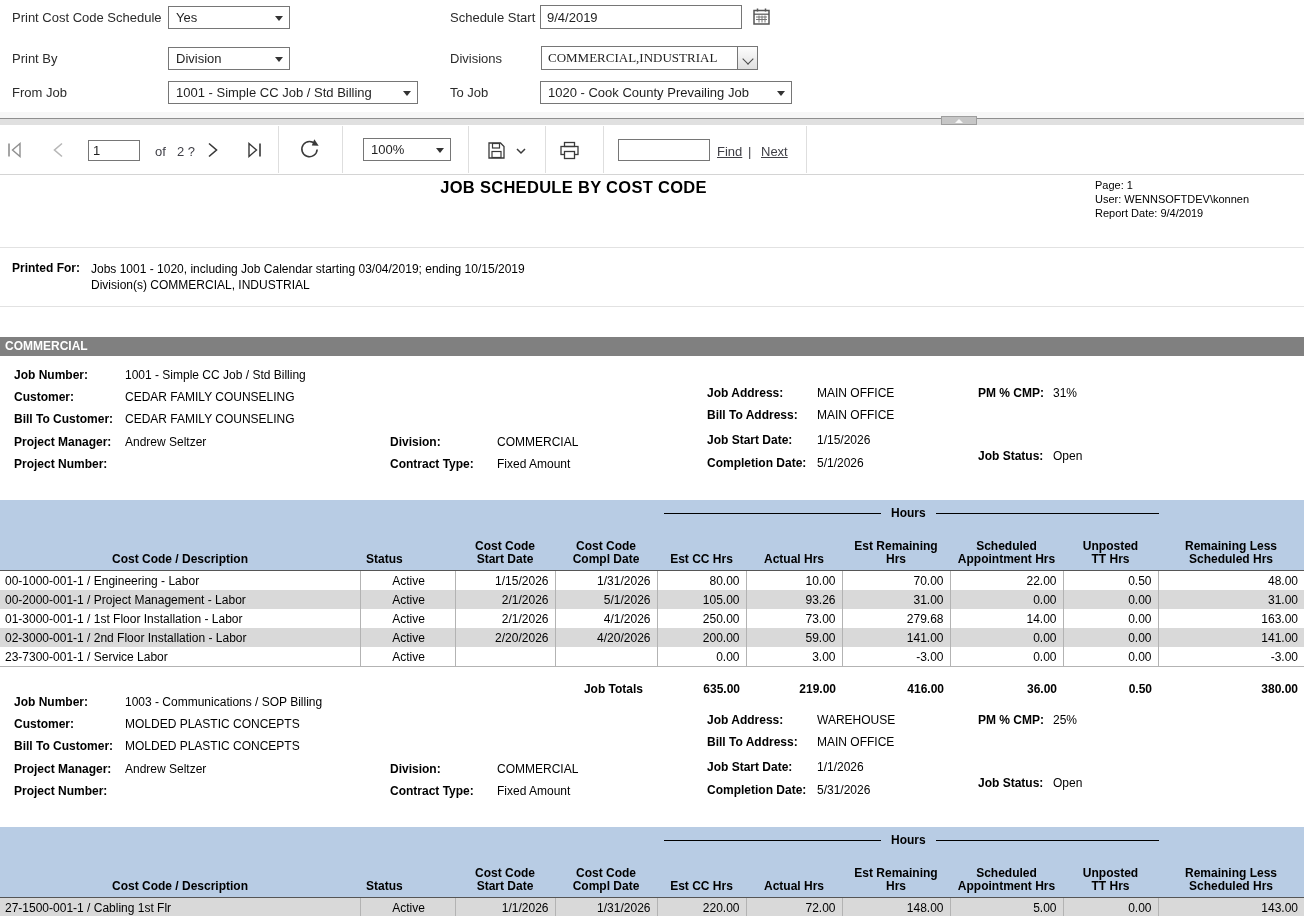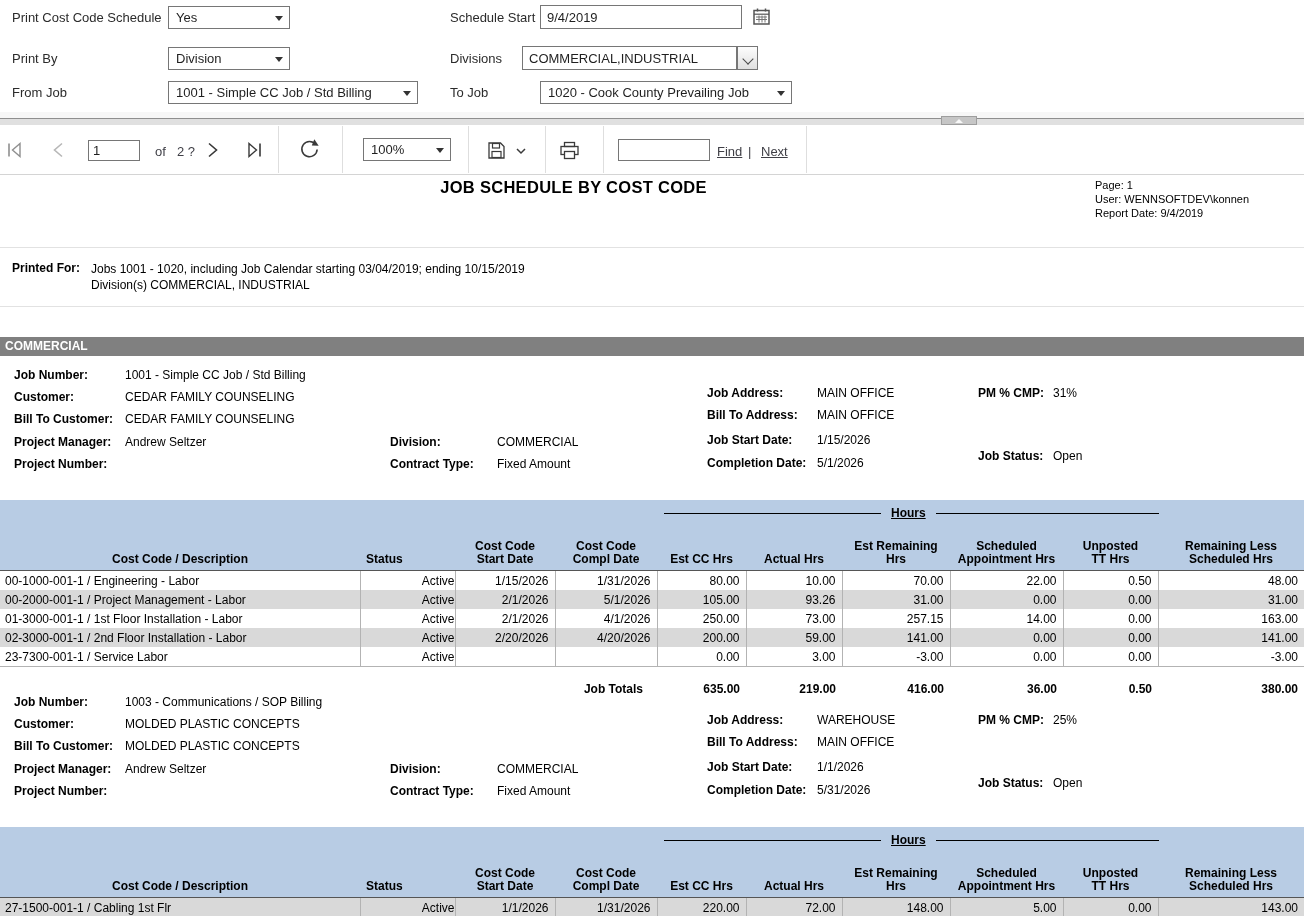--- a/index.html
+++ b/index.html
@@ -55,35 +55,35 @@
   .ji .lbl{font-weight:bold;}
   .l1{left:14px;} .v1{left:125px;} .l2{left:390px;} .v2{left:497px;}
   .l3{left:707px;} .v3{left:817px;} .l4{left:978px;} .v4{left:1053px;}
   .r0{top:7px;} .r1{top:29px;} .r2{top:51px;} .r3{top:74px;} .r4{top:96px;}
   .a0{top:25px;} .a1{top:47px;} .a2{top:72px;} .a3{top:95px;} .as{top:88px;}
 
   
   table.cc{position:absolute;left:0;width:1304px;border-collapse:collapse;table-layout:fixed;font-size:12px;}
   .cc thead th{background:#b8cce4;font-weight:bold;padding:0;}
   .cc tr.grp th{height:26px;}
-  .cc .hours{display:flex;align-items:center;height:26px;padding-left:7px;text-decoration:underline;}
+  .cc .hours{display:flex;align-items:center;height:26px;padding-left:7px;}
   .cc .hl{height:0;border-top:1px solid #000;}
   .cc .hl.l{width:217px;} .cc .hl.r{width:223px;}
   .cc .ht{font-weight:bold;font-size:12px;margin:0 10px;}
   .cc tr.hdr th{height:40px;vertical-align:bottom;padding:0 2px 4px;font-size:12px;line-height:13px;
                 white-space:pre-line;text-align:center;border-bottom:1px solid #555;}
   .cc tr.hdr th:nth-child(2){text-align:left;padding-left:6px;}
   .cc tbody td{height:19px;padding:0;border-right:1px solid #b3b3b3;overflow:hidden;white-space:nowrap;}
   .cc tbody td:last-child{border-right:none;}
   .cc tbody tr{background:#fff;}
   .cc.alt-a tbody tr:nth-child(even){background:#d9d9d9;}
   .cc.alt-b tbody tr:nth-child(odd){background:#d9d9d9;}
   .cc tbody tr:last-child td{border-bottom:1px solid #b3b3b3;}
   .cc tbody td:nth-child(1){text-align:left;padding-left:5px;}
-  .cc tbody td:nth-child(2){text-align:right;padding-left:2px;}
+  .cc tbody td:nth-child(2){text-align:center;padding-left:2px;}
   .cc tbody td:nth-child(n+3){text-align:right;padding-right:6px;}
   .cc tfoot td{font-weight:bold;height:21px;border:none;padding-top:11px;}
   .cc .tl{text-align:right;padding-right:14px;}
   .cc .num{text-align:right;padding-right:6px;}
 </style>
 </head>
 <body>
 
 <div id="screen">
 
@@ -116,21 +116,21 @@
         <line x1="13.5" y1="1.5" x2="13.5" y2="4.5" stroke="#555" stroke-width="1.5"></line>
         <line x1="4" y1="10" x2="15" y2="10" stroke="#777" stroke-width="1"></line>
         <line x1="4" y1="12.5" x2="15" y2="12.5" stroke="#777" stroke-width="1"></line>
         <line x1="7" y1="8.5" x2="7" y2="15.5" stroke="#777" stroke-width="1"></line>
         <line x1="10" y1="8.5" x2="10" y2="15.5" stroke="#777" stroke-width="1"></line>
         <line x1="13" y1="8.5" x2="13" y2="15.5" stroke="#777" stroke-width="1"></line>
       </svg>
     </button>
 
     <span class="plabel abs" style="left:450px;top:51px">Divisions</span>
-    <input class="ptext abs" style="left: 522px; top: 46px; width: 215px;" value="COMMERCIAL,INDUSTRIAL">
+    <input class="ptext abs" style="left: 541px; top: 46px; width: 215px; font-family: Liberation Serif, serif;" value="COMMERCIAL,INDUSTRIAL">
     <button class="combobtn abs" style="left:737px;top:46px">
       <i class="chev"></i>
     </button>
 
     <span class="plabel abs" style="left:450px;top:85px">To Job</span>
     <div class="pselect abs" style="left:540px;top:81px;width:252px">
       <span>1020 -  Cook County Prevailing Job</span>
       <i class="tri"></i>
     </div>
   </div>
@@ -322,21 +322,21 @@
             <td>0.00</td>
             <td>31.00</td>
           </tr>
           <tr>
             <td>01-3000-001-1 / 1st Floor Installation - Labor</td>
             <td>Active</td>
             <td>2/1/2026</td>
             <td>4/1/2026</td>
             <td>250.00</td>
             <td>73.00</td>
-            <td>257.15</td>
+            <td>279.68</td>
             <td>14.00</td>
             <td>0.00</td>
             <td>163.00</td>
           </tr>
           <tr>
             <td>02-3000-001-1 / 2nd Floor Installation - Labor</td>
             <td>Active</td>
             <td>2/20/2026</td>
             <td>4/20/2026</td>
             <td>200.00</td>

